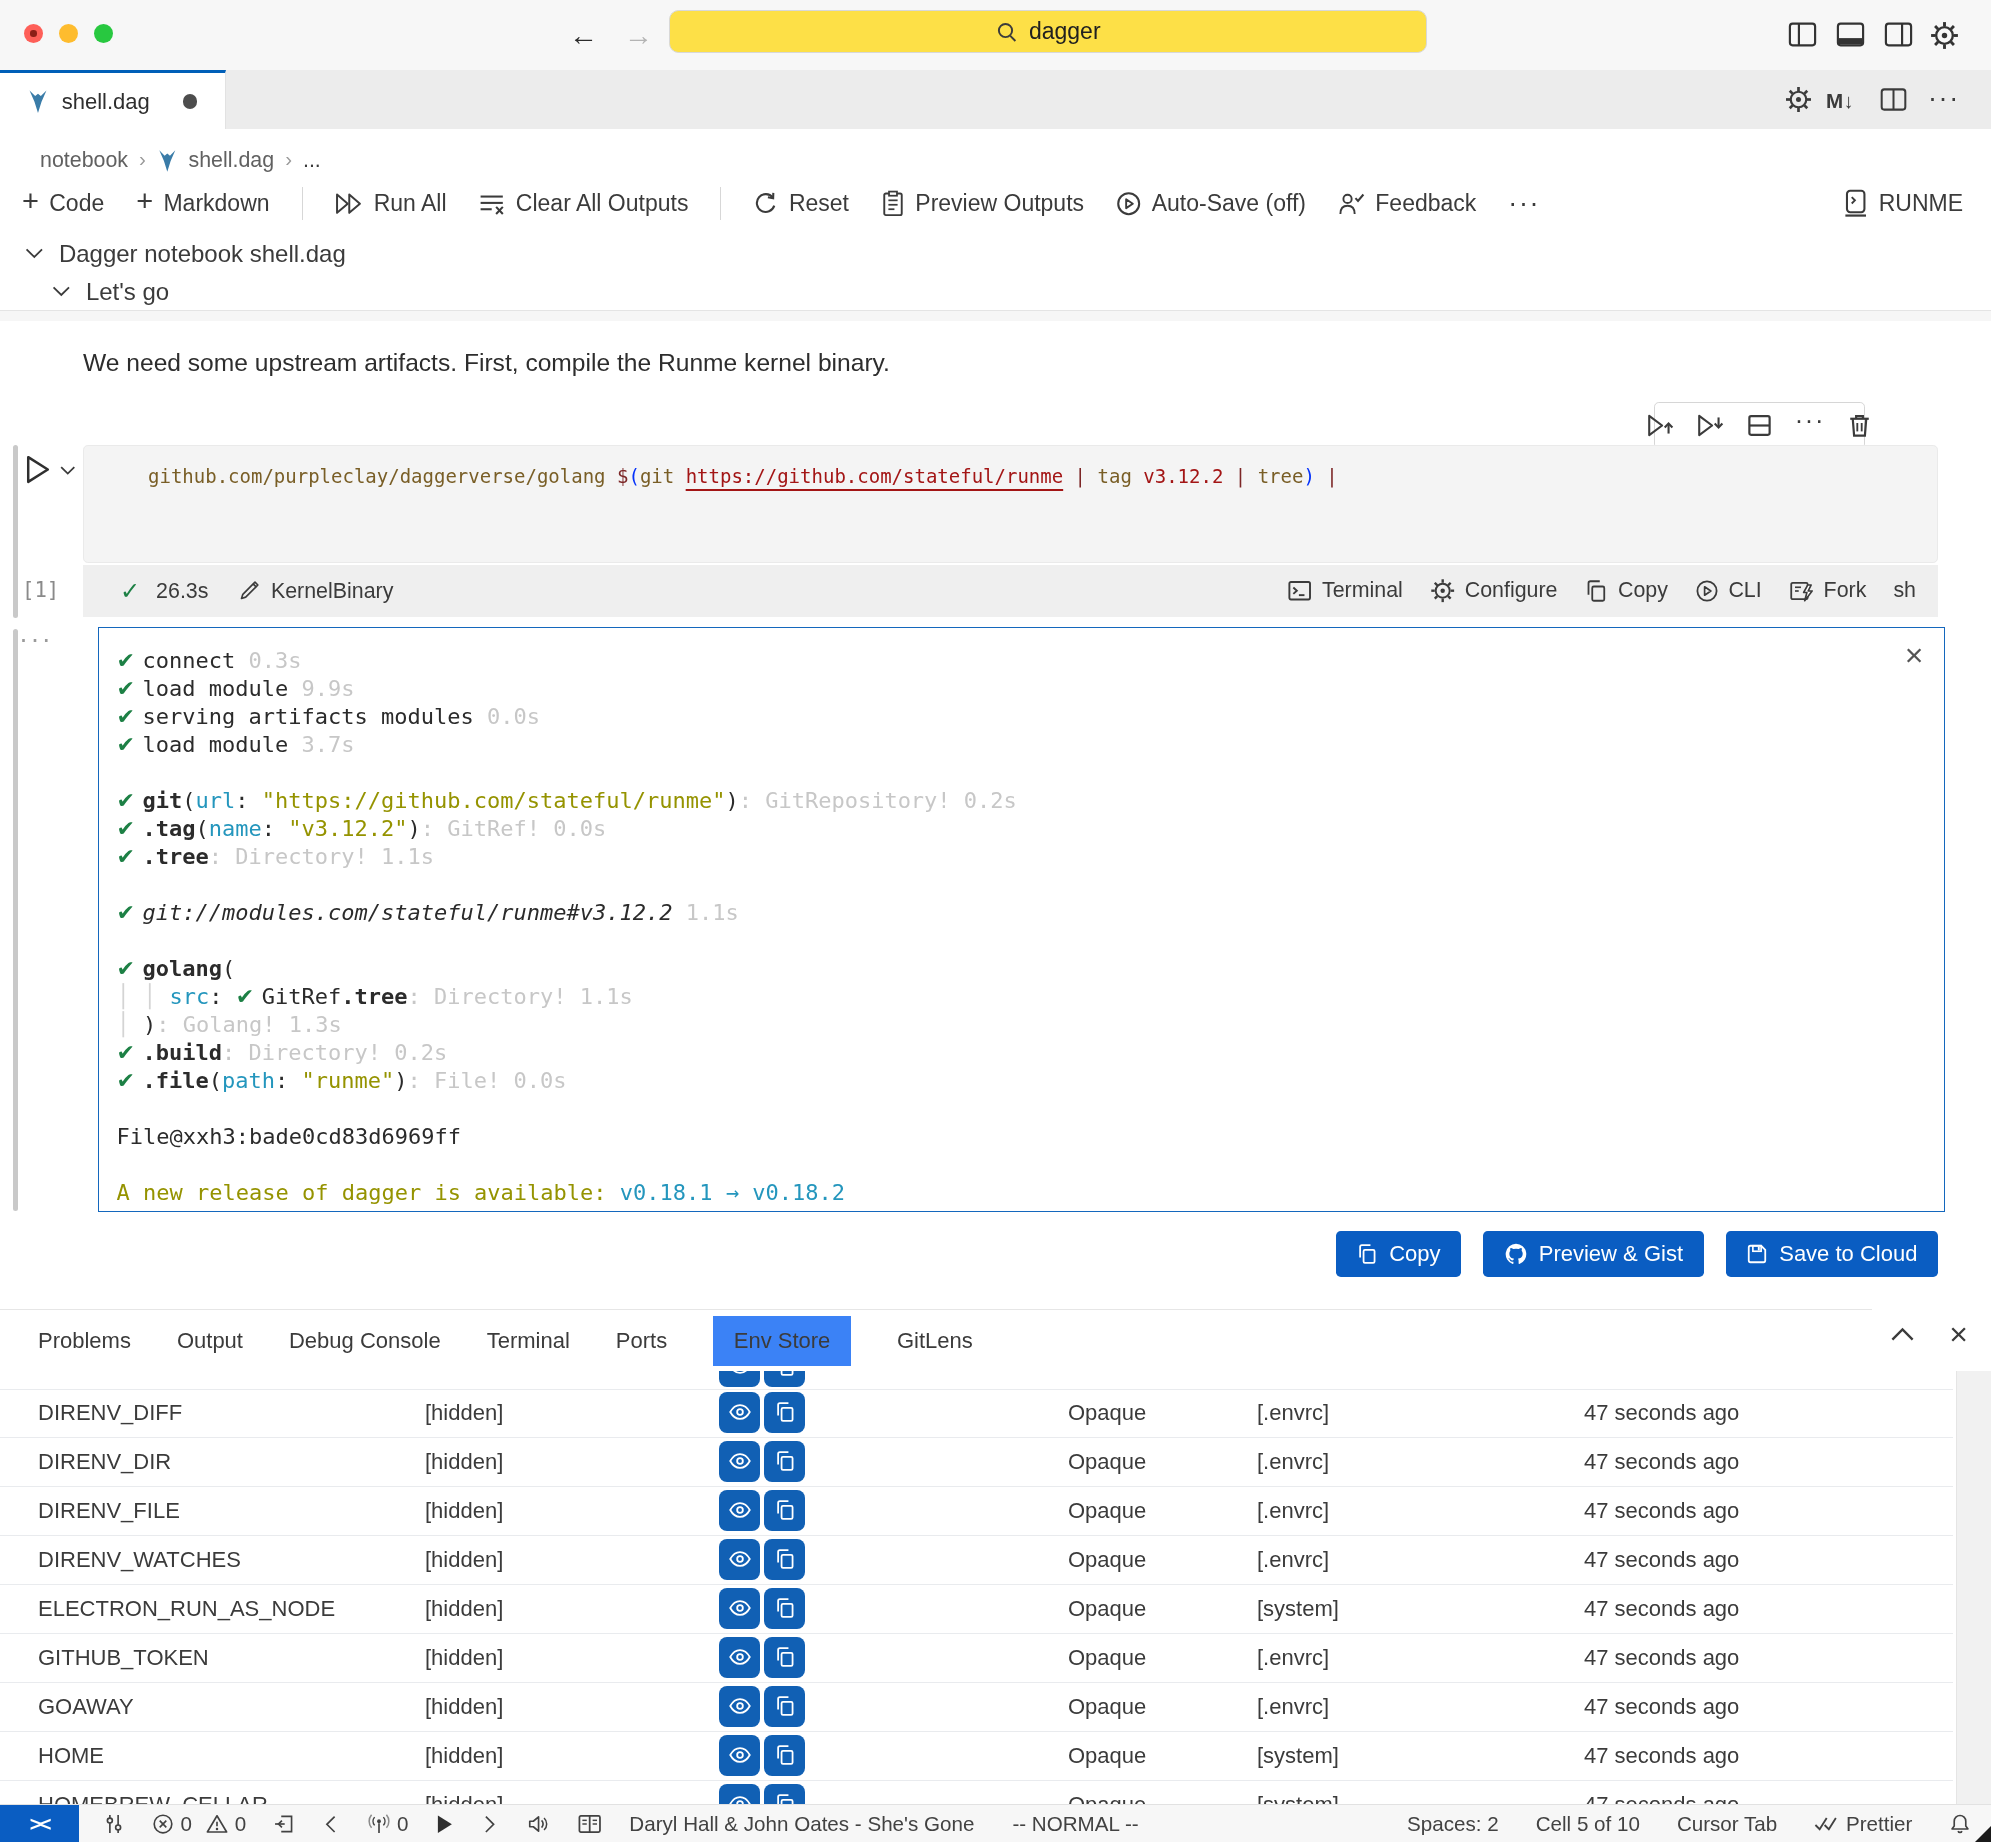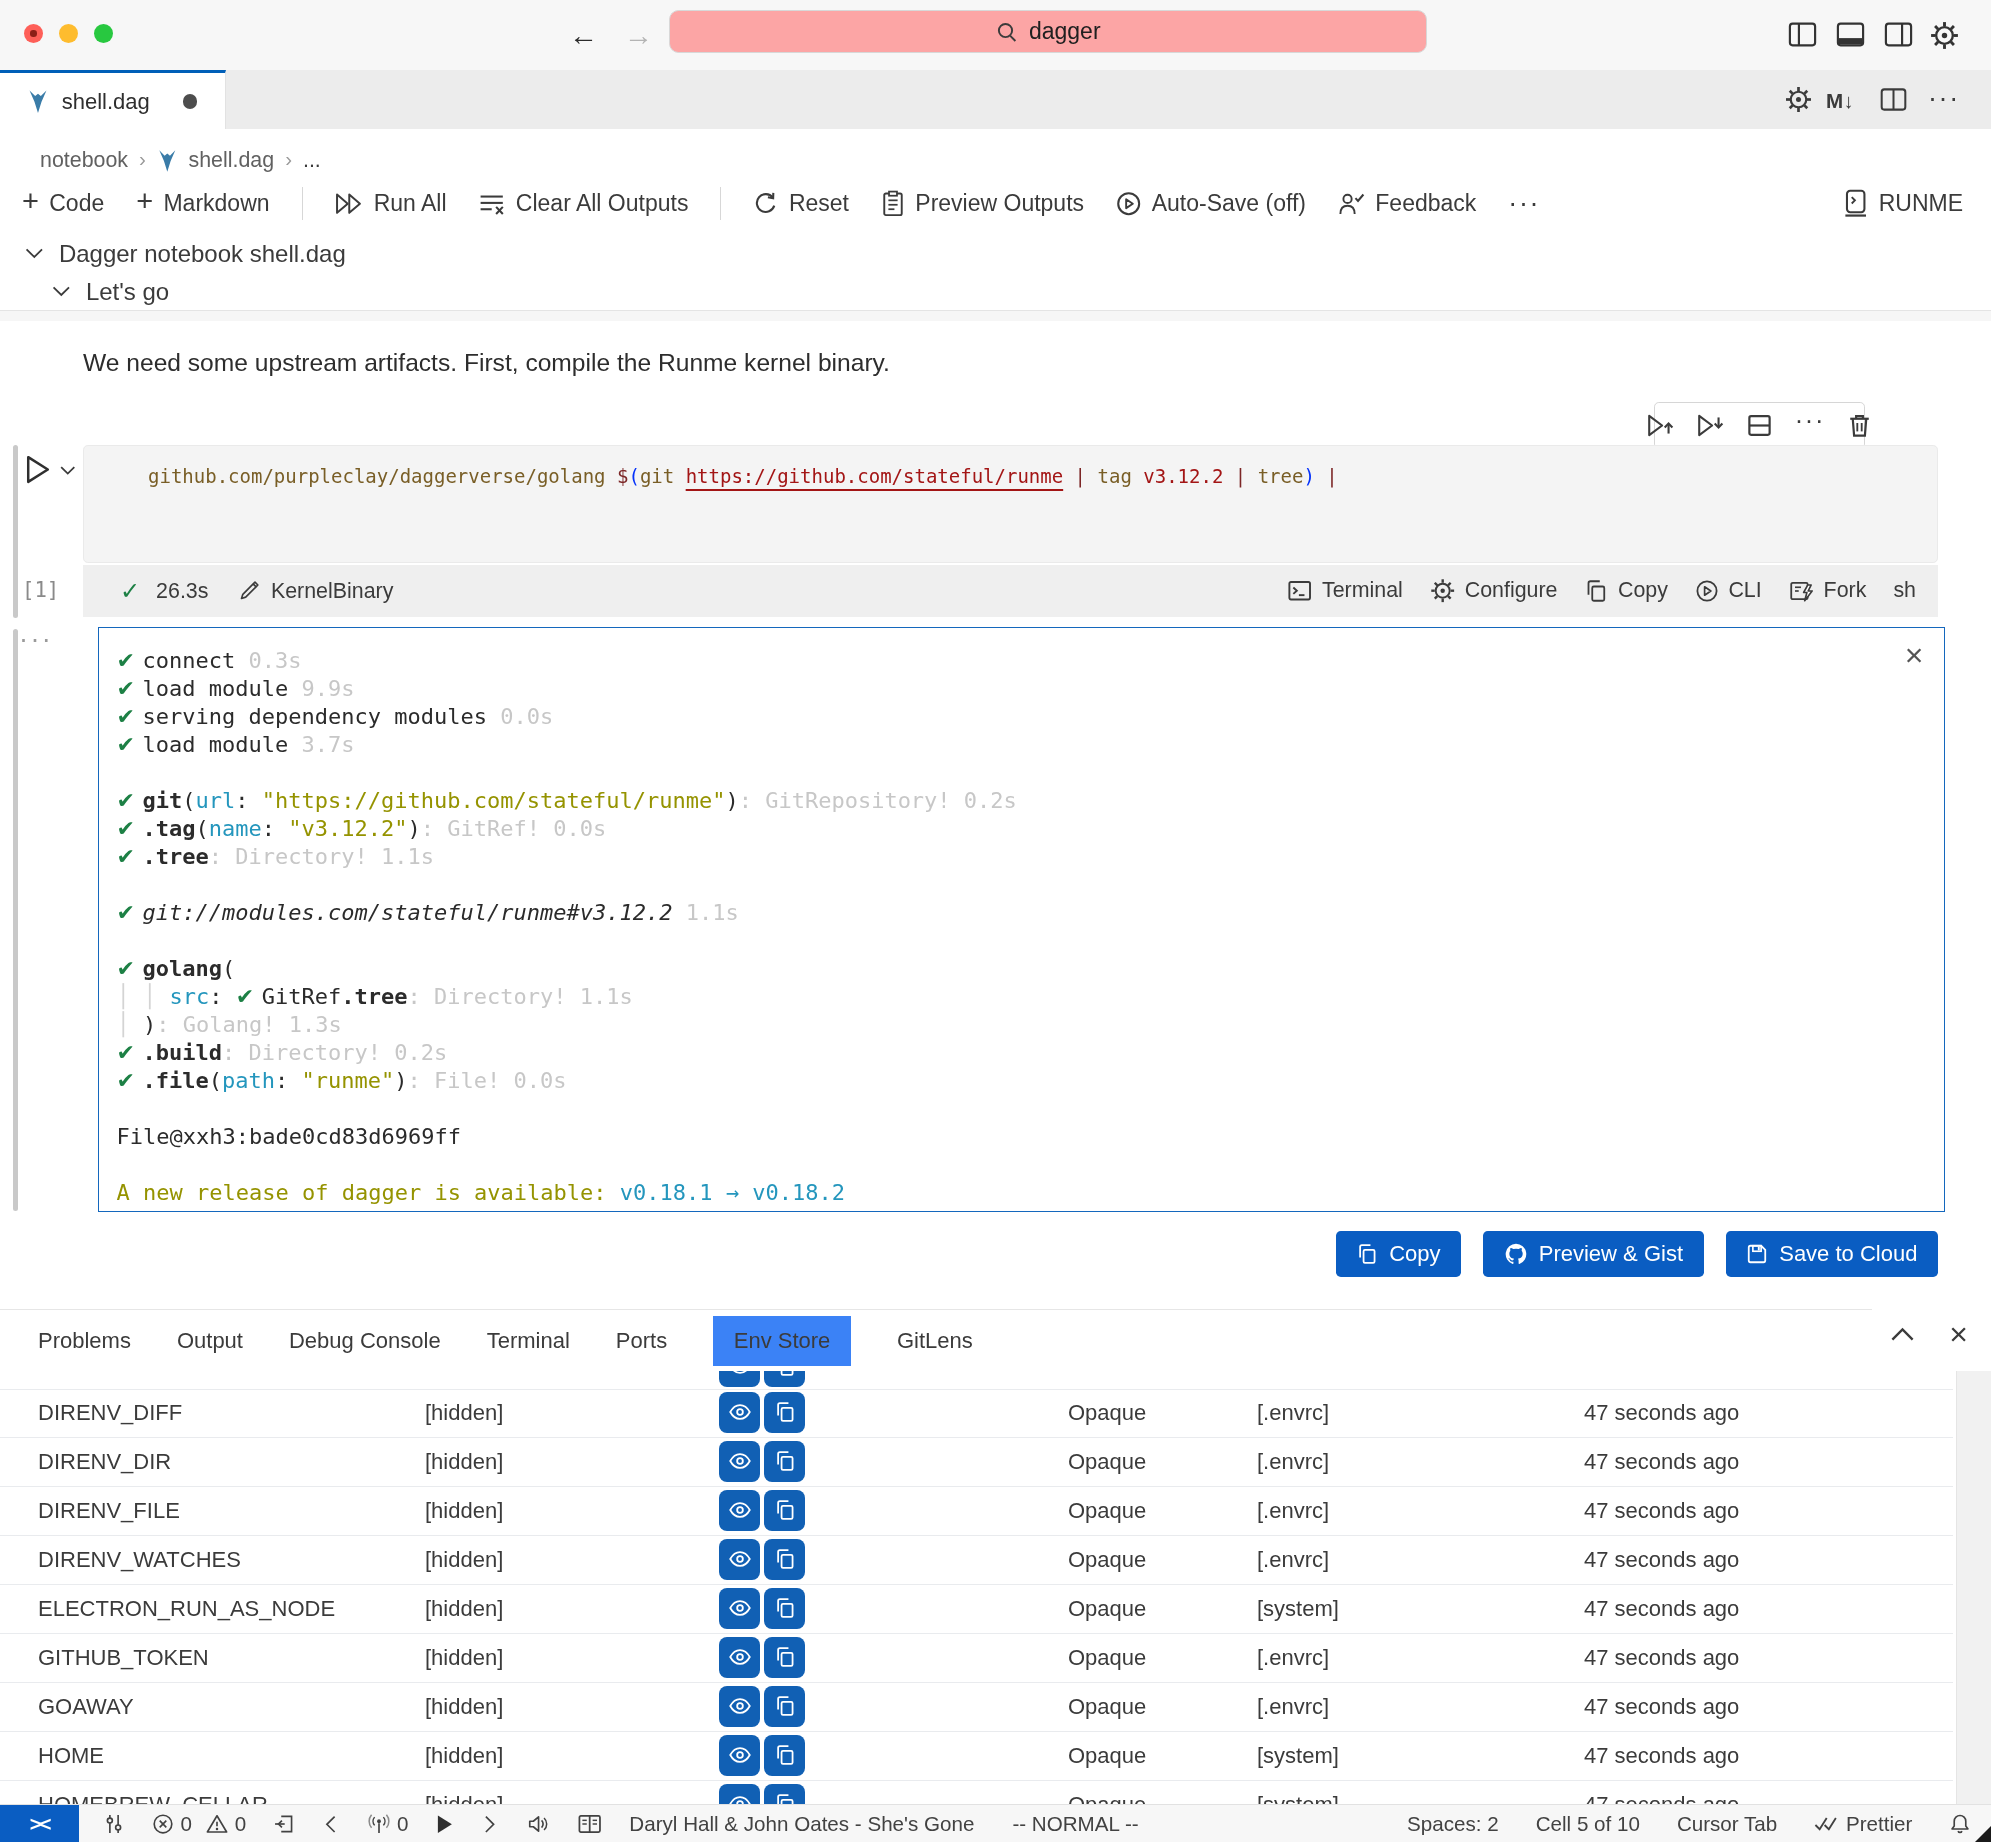--- a/index.html
+++ b/index.html
@@ -10,21 +10,21 @@
   .ic{display:inline-block;vertical-align:middle;flex:none;}
 
   
   .titlebar{left:0;top:0;width:1992px;height:70px;background:#f7f7f7;border-bottom:0.8px solid #e8e8e8;}
   .tl{width:19px;height:19px;border-radius:50%;position:absolute;top:24px;}
   .tl-red{left:24px;background:#fe5f58;}
   .tl-red::after{content:"";position:absolute;left:6.4px;top:6.4px;width:6.4px;height:6.4px;border-radius:50%;background:#8c1f17;}
   .tl-yellow{left:59px;background:#febc2e;}
   .tl-green{left:94px;background:#28c840;}
   .navarrow{font-size:29px;line-height:70px;position:absolute;top:0;}
-  .searchbox{left:669px;top:10.3px;width:756px;height:41px;background:#fca5a5;border:0.8px solid #d8d8d8;
+  .searchbox{left:669px;top:10.3px;width:756px;height:41px;background:#fde047;border:0.8px solid #d8d8d8;
              border-radius:9.5px;display:flex;align-items:center;justify-content:center;gap:9.5px;
              font-size:23px;color:#202020;}
   .tb-ic{position:absolute;top:20.6px;color:#333;}
 
   
   .tabstrip{left:0;top:70px;width:1992px;height:60px;background:#ececec;}
   .tab{position:absolute;left:0;top:0;width:226px;height:60px;background:#fff;border-top:3.2px solid #005fb8;
        border-right:0.8px solid #e2e2e2;display:flex;align-items:center;gap:12.7px;padding-left:27px;box-sizing:border-box;
        font-size:22px;color:#2f2f2f;}
   .moddot{width:14.3px;height:14.3px;border-radius:50%;background:#4d4d4d;margin-left:20.6px;}
@@ -414,21 +414,21 @@
       <span>sh</span>
     </span>
   </div>
 
   <div class="abs out-ellipsis">···</div>
   <div class="abs outputbox">
     <span class="out-close">×</span>
     <div>
         <div class="out-line"><span class="sg-chk">✔ </span><span class="sg-tx">connect </span><span class="sg-dim">0.3s</span></div>
         <div class="out-line"><span class="sg-chk">✔ </span><span class="sg-tx">load module </span><span class="sg-dim">9.9s</span></div>
-        <div class="out-line"><span class="sg-chk">✔ </span><span class="sg-tx">serving dependency modules </span><span class="sg-dim">0.0s</span></div>
+        <div class="out-line"><span class="sg-chk">✔ </span><span class="sg-tx">serving artifacts modules </span><span class="sg-dim">0.0s</span></div>
         <div class="out-line"><span class="sg-chk">✔ </span><span class="sg-tx">load module </span><span class="sg-dim">3.7s</span></div>
         <div class="out-line">&nbsp;</div>
         <div class="out-line"><span class="sg-chk">✔ </span><span class="sg-b">git</span><span class="sg-tx">(</span><span class="sg-cy">url</span><span class="sg-tx">: </span><span class="sg-ol">"https://github.com/stateful/runme"</span><span class="sg-tx">)</span><span class="sg-dim">: GitRepository! 0.2s</span></div>
         <div class="out-line"><span class="sg-chk">✔ </span><span class="sg-b">.tag</span><span class="sg-tx">(</span><span class="sg-cy">name</span><span class="sg-tx">: </span><span class="sg-ol">"v3.12.2"</span><span class="sg-tx">)</span><span class="sg-dim">: GitRef! 0.0s</span></div>
         <div class="out-line"><span class="sg-chk">✔ </span><span class="sg-b">.tree</span><span class="sg-dim">: Directory! 1.1s</span></div>
         <div class="out-line">&nbsp;</div>
         <div class="out-line"><span class="sg-chk">✔ </span><span class="sg-it">git://modules.com/stateful/runme#v3.12.2 </span><span class="sg-dim">1.1s</span></div>
         <div class="out-line">&nbsp;</div>
         <div class="out-line"><span class="sg-chk">✔ </span><span class="sg-b">golang</span><span class="sg-tx">(</span></div>
         <div class="out-line"><span class="sg-gd">│ </span><span class="sg-gd">│ </span><span class="sg-cy">src</span><span class="sg-tx">: </span><span class="sg-chk">✔ </span><span class="sg-tx">GitRef</span><span class="sg-b">.tree</span><span class="sg-dim">: Directory! 1.1s</span></div>

